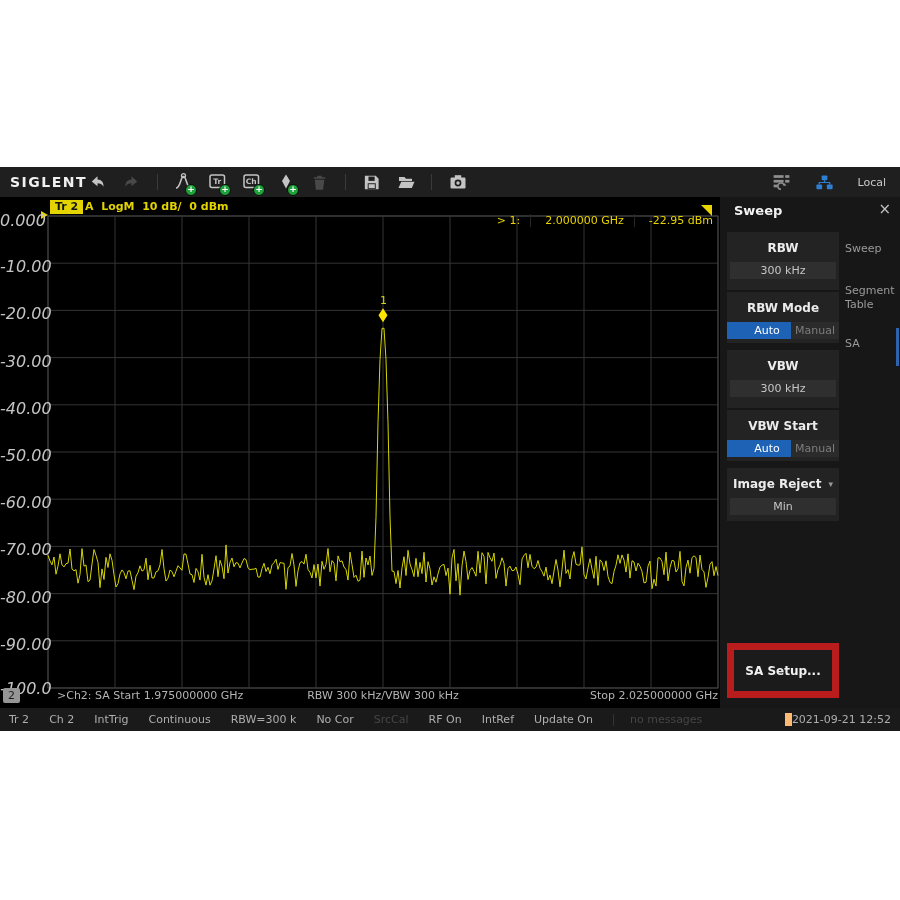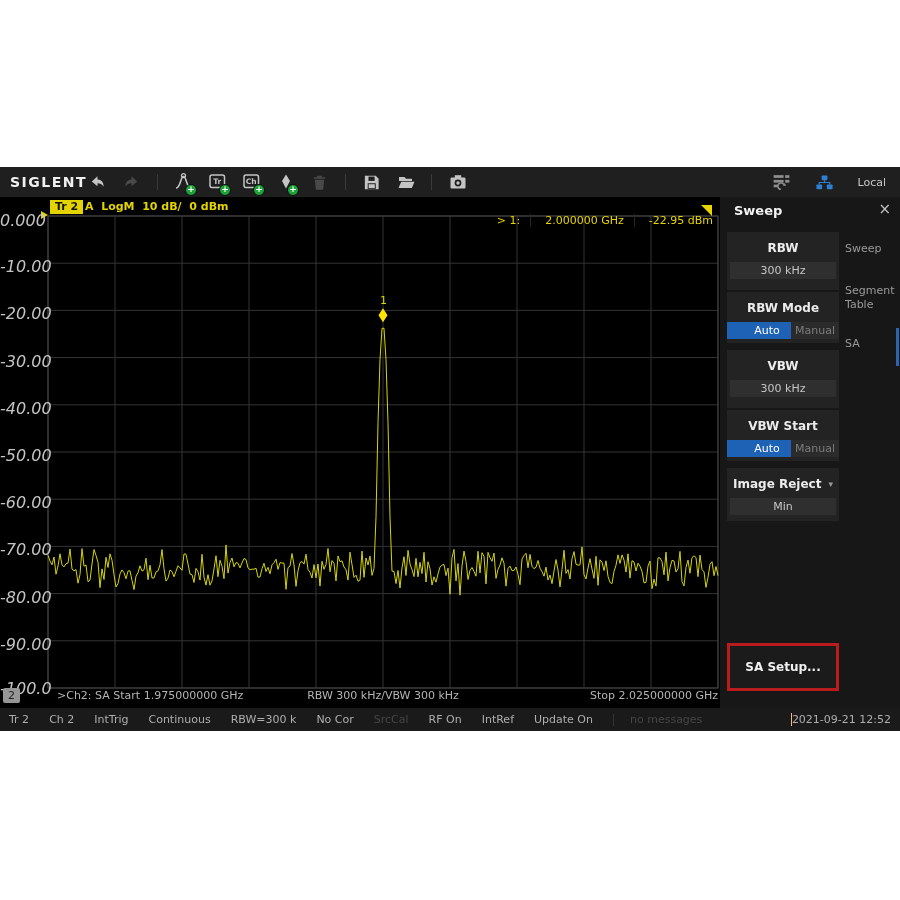--- a/index.html
+++ b/index.html
@@ -44,30 +44,30 @@
   .sidebar{width:180px;height:511px;background:#171717;position:relative;box-sizing:border-box;}
   .panel-title{position:absolute;left:14px;top:6px;color:#f2f2f2;font-size:13px;font-weight:bold;}
   .panel-close{position:absolute;right:9px;top:3px;color:#c0c0c0;font-size:15px;line-height:18px;}
   .ctrl{position:absolute;left:7px;width:112px;background:#232323;box-sizing:border-box;}
   .ctrl .lbl{color:#ececec;font-size:12px;font-weight:bold;text-align:center;margin-top:9px;display:flex;align-items:center;justify-content:center;gap:7px;}
   .ctrl .caret{color:#9a9a9a;font-size:9px;}
   .ctrl .val{margin:7px 3px 0;background:#2f2f2f;color:#c6c6c6;font-size:11px;text-align:center;height:17px;line-height:17px;}
   .toggle{display:flex;margin:7px 0 0;height:17px;font-size:11px;}
   .toggle .on{flex:1;background:#1d62b4;color:#fff;text-align:center;line-height:17px;padding-left:16px;}
   .toggle .off{flex:1;background:#2b2b2b;color:#7d7d7d;text-align:center;line-height:17px;}
-  .sa-setup{position:absolute;left:7px;top:446px;width:112px;height:48px;border:3px solid #b91c1c;background:#1b1b1b;color:#f0f0f0;font-size:12px;font-weight:bold;display:flex;align-items:center;justify-content:center;box-sizing:border-box;}
+  .sa-setup{position:absolute;left:7px;top:446px;width:112px;height:55px;border:7px solid #b91c1c;background:#1b1b1b;color:#f0f0f0;font-size:12px;font-weight:bold;display:flex;align-items:center;justify-content:center;box-sizing:border-box;}
   .side-tab{position:absolute;left:125px;color:#9a9a9a;font-size:11px;line-height:14px;}
   .scroll-ind{position:absolute;right:1px;top:131px;width:3px;height:38px;background:#2e63ad;}
 
   
   .statusbar{height:23px;background:#1a1a1a;display:flex;align-items:center;font-size:11px;color:#aeaeae;padding:0 9px;box-sizing:border-box;}
   .sb-item{margin-right:20px;white-space:nowrap;}
   .sb-item.dim{color:#454545;}
   .sb-sep{width:1px;height:12px;background:#333;margin-right:16px;}
-  .sb-time{margin-left:auto;border-left:1px solid #fdba74;white-space:nowrap;}
+  .sb-time{margin-left:auto;border-left:7px solid #fdba74;white-space:nowrap;}
 </style>
 </head>
 <body>
 
 <div class="app">
 
   <div class="toolbar">
     <div class="brand">SIGLENT</div>
     <div class="tools">
       <span class="tool">

